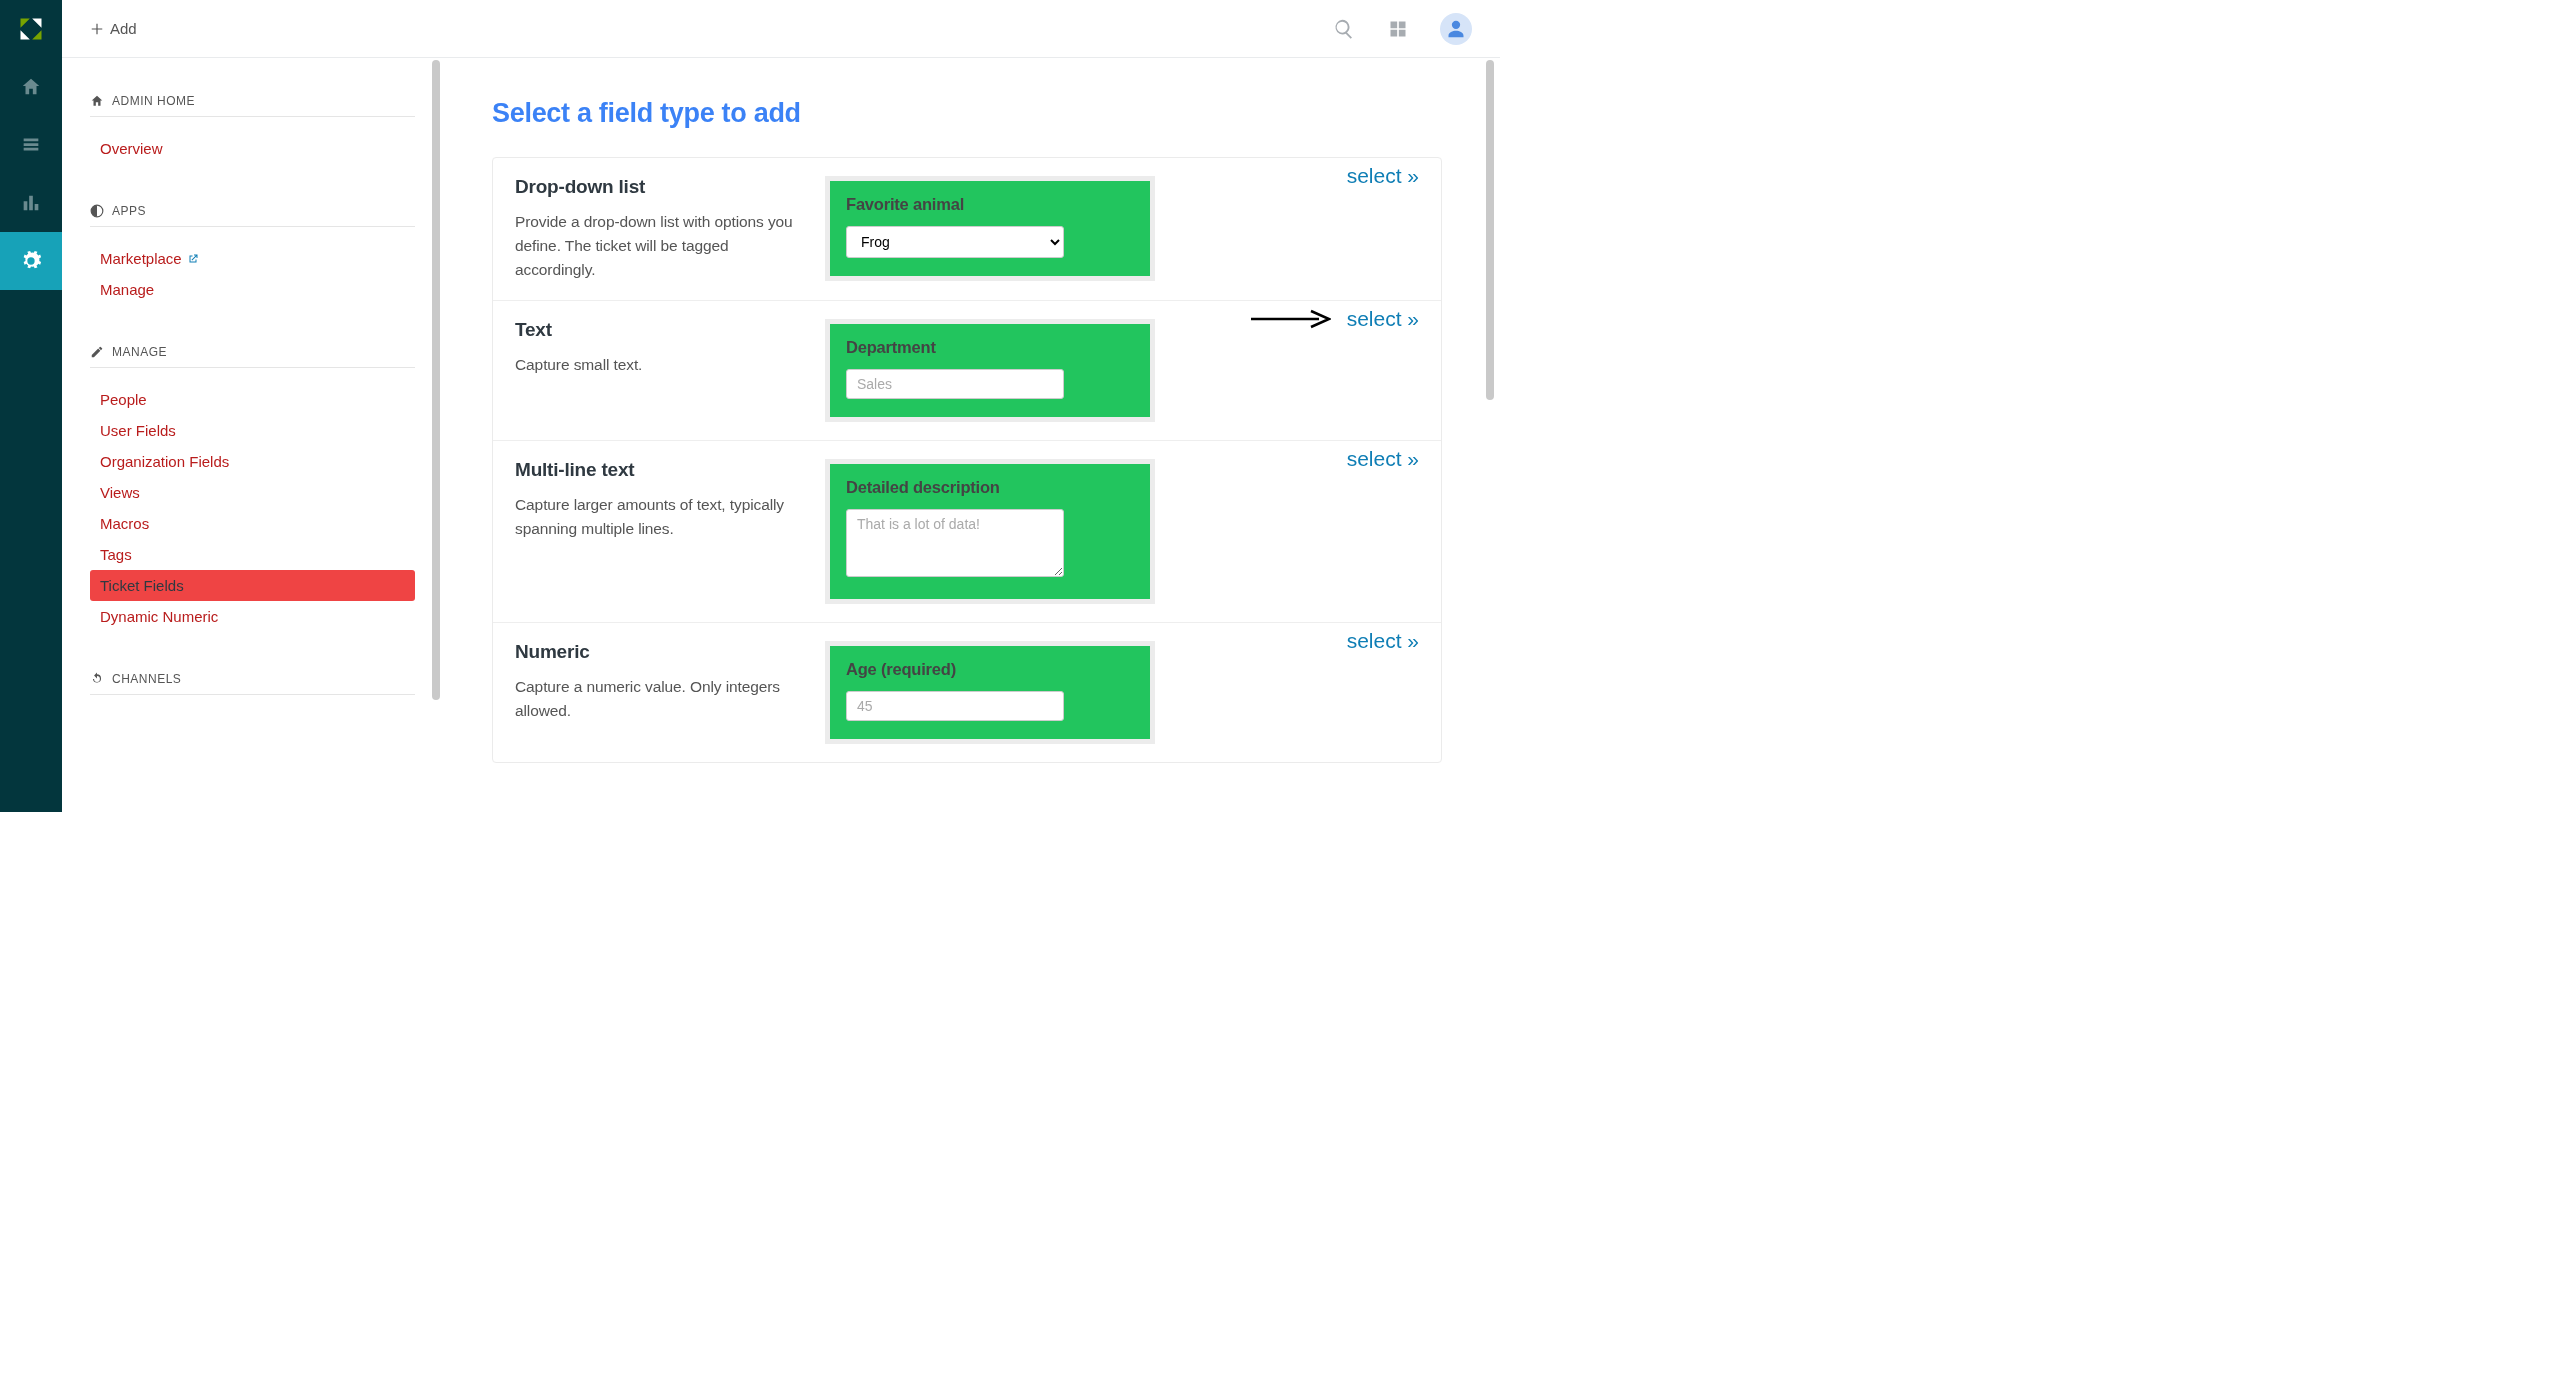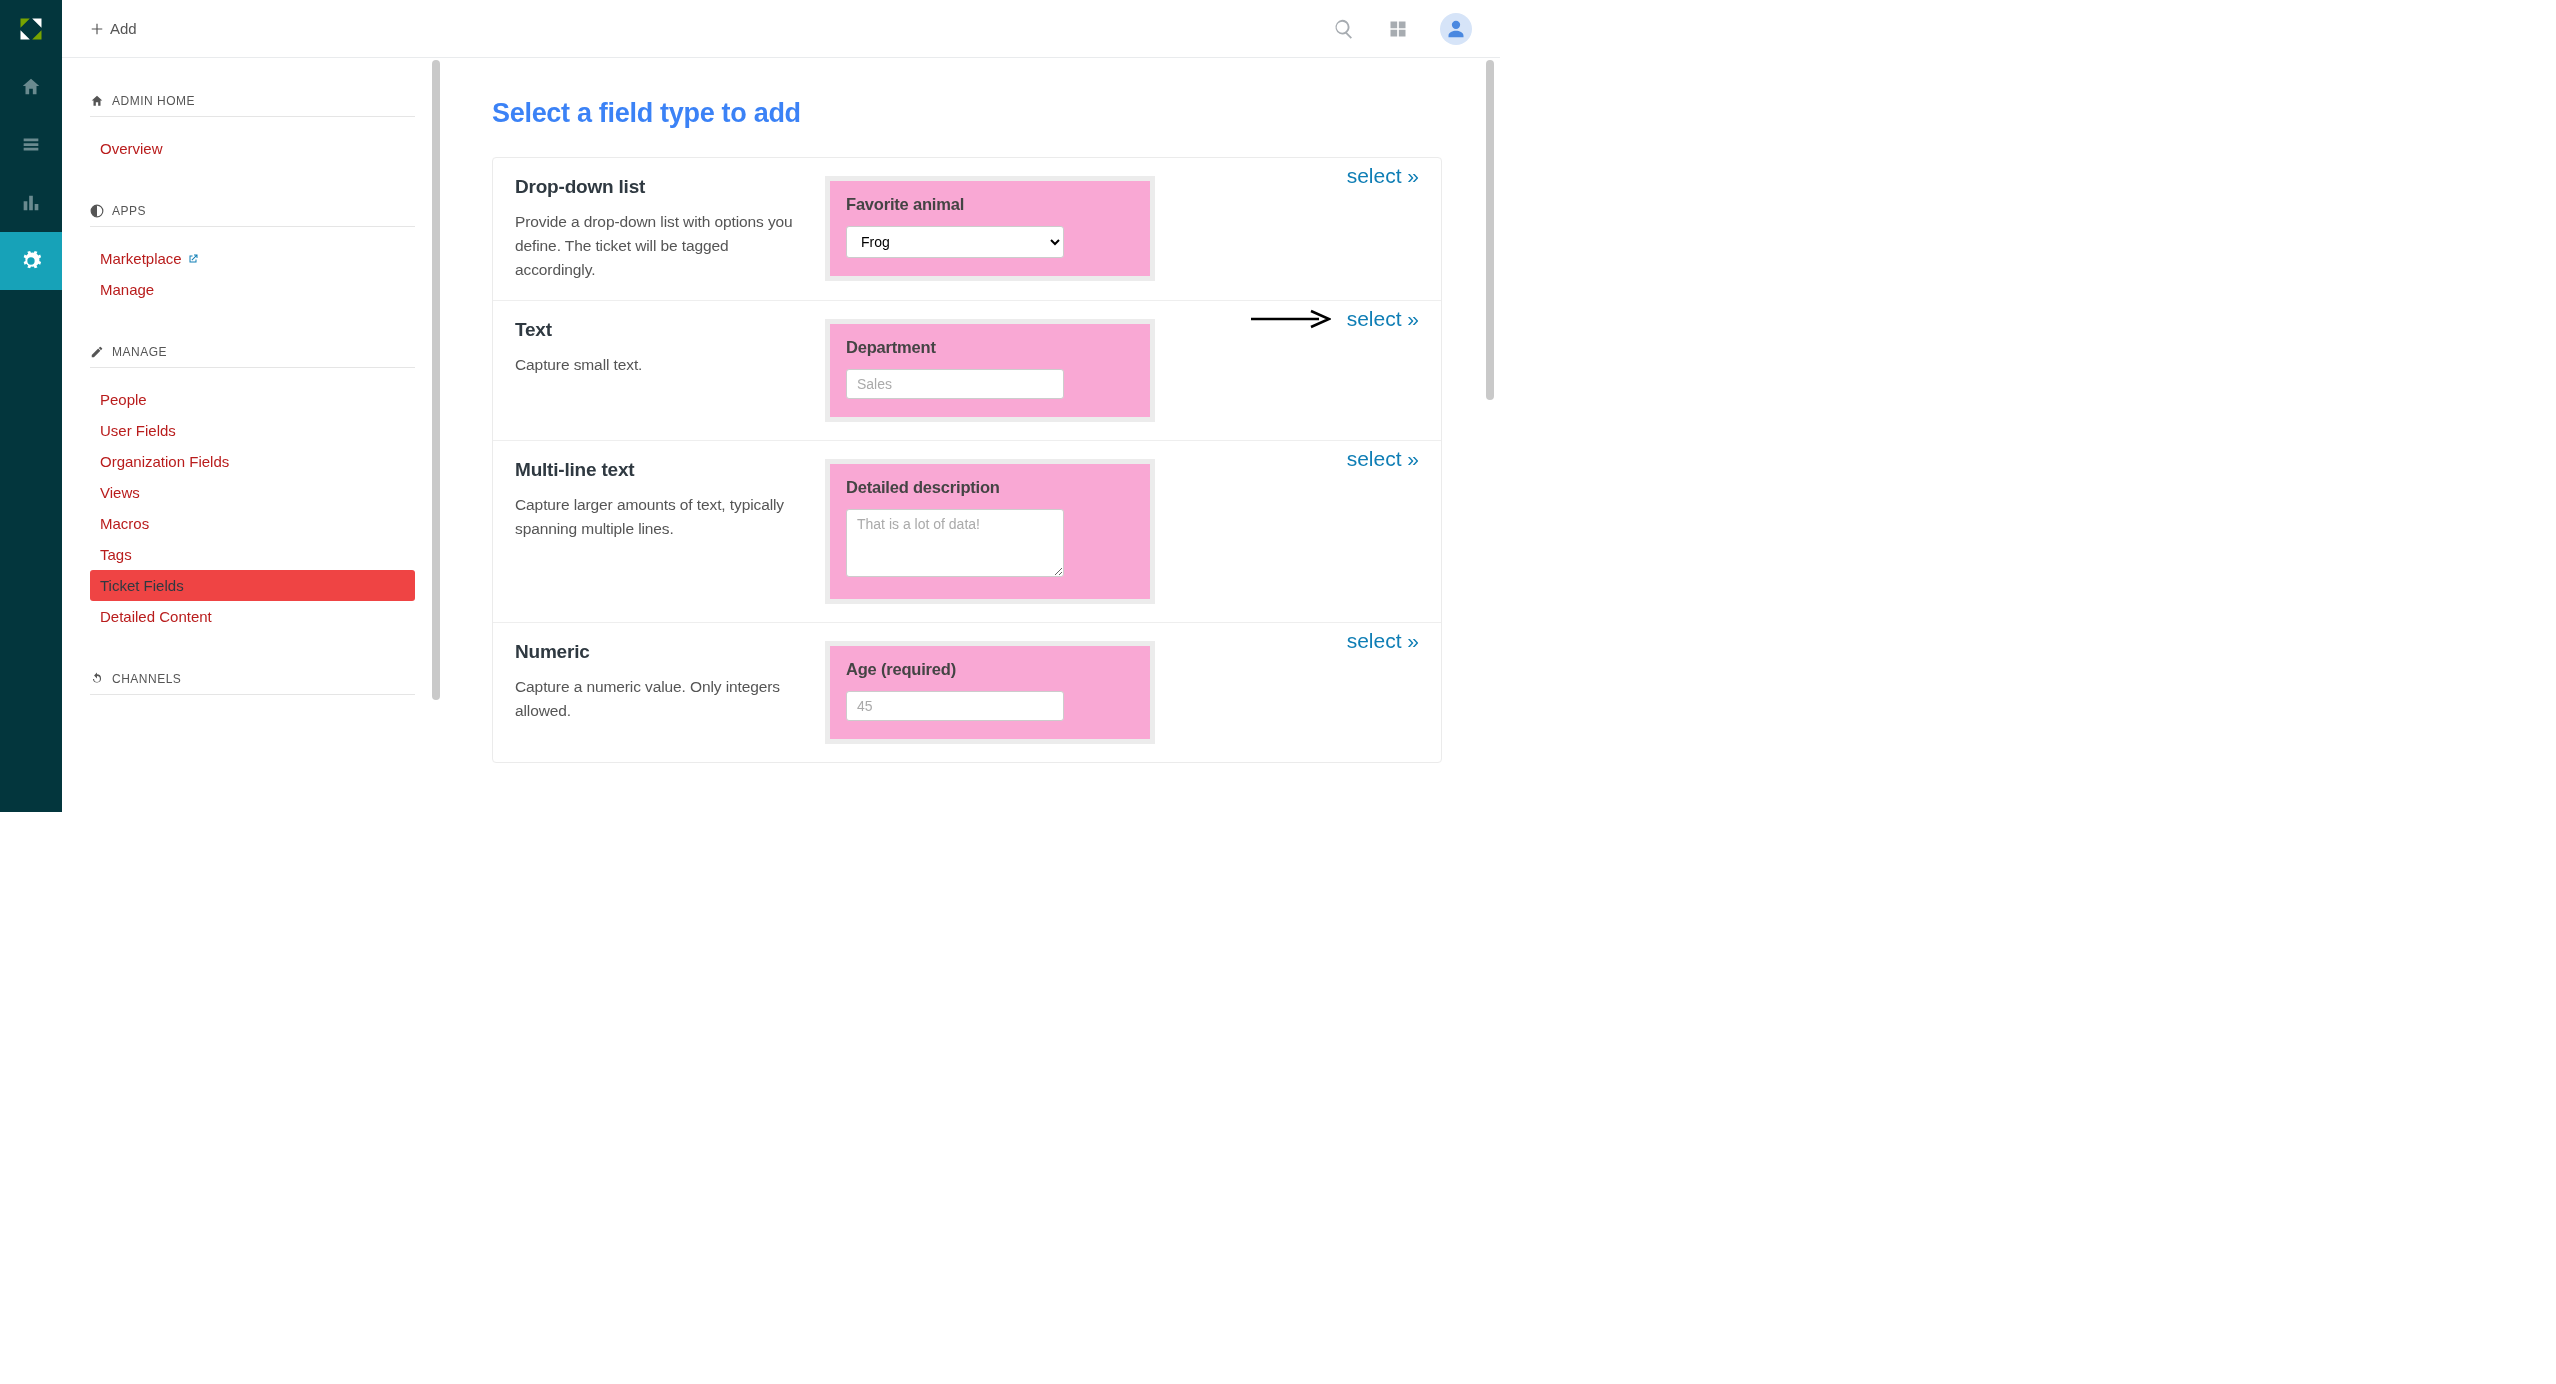--- a/index.html
+++ b/index.html
@@ -130,21 +130,21 @@
   border-bottom: 1px solid #eee;
   position: relative;
 }
 .field-row:last-child { border-bottom: none; }
 .field-desc { width: 310px; padding-right: 18px; }
 .field-desc h3 { font-size: 19px; font-weight: 600; color: #2f3941; margin-bottom: 12px; letter-spacing: -0.2px; }
 .field-desc p { font-size: 15.5px; color: #555; line-height: 1.55; letter-spacing: -0.1px; }
 .field-preview {
   width: 330px;
   border: 5px solid #ececec;
-  background: #f9a8d4;
+  background: #22c55e;
   padding: 14px 16px 18px 16px;
 }
 .field-preview-label {
   font-size: 16.5px;
   font-weight: 600;
   color: #444;
   margin-bottom: 12px;
   letter-spacing: -0.2px;
 }
 .field-preview select,
@@ -290,21 +290,21 @@
   <div class="sidebar-link">
       <span>Macros</span>
     </div>
   <div class="sidebar-link">
       <span>Tags</span>
     </div>
   <div class="sidebar-link active">
       <span>Ticket Fields</span>
     </div>
   <div class="sidebar-link">
-      <span>Detailed Content</span>
+      <span>Dynamic Numeric</span>
     </div>
 
   <div class="sidebar-heading">
     <svg width="14" height="14" viewBox="0 0 24 24">
         <path d="M12 4V1L7 6l5 5V7a5 5 0 11-5 5H5a7 7 0 107-8z"></path>
       </svg>
     <span>CHANNELS</span>
   </div>
 </div>
 <div class="sidebar-scrollbar">

